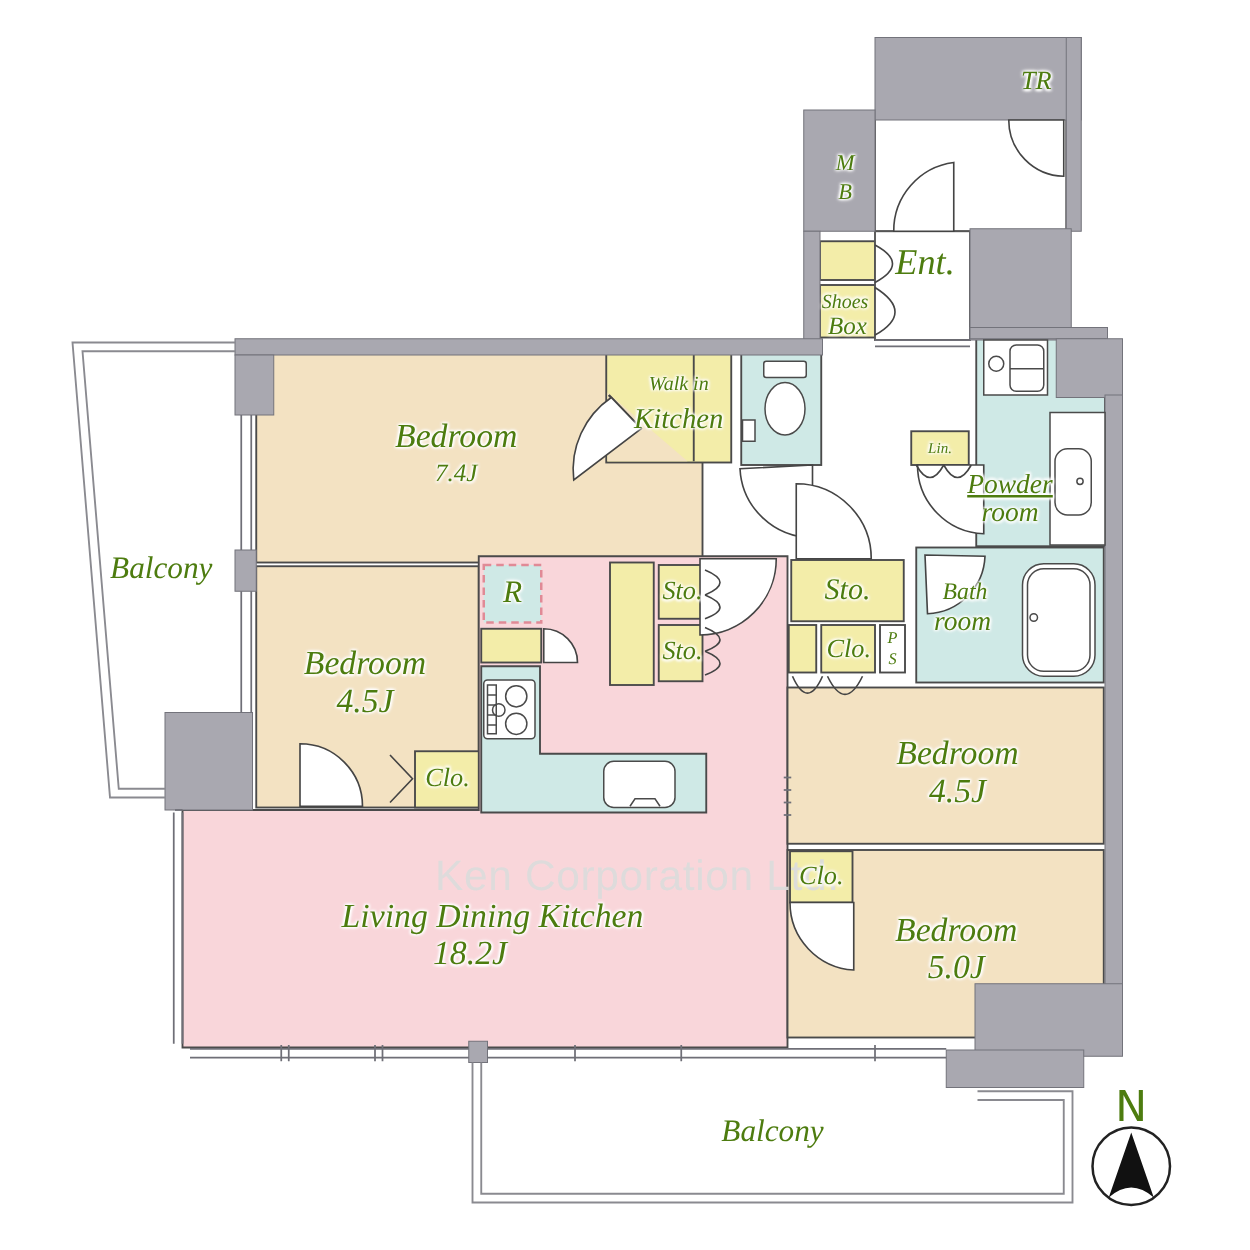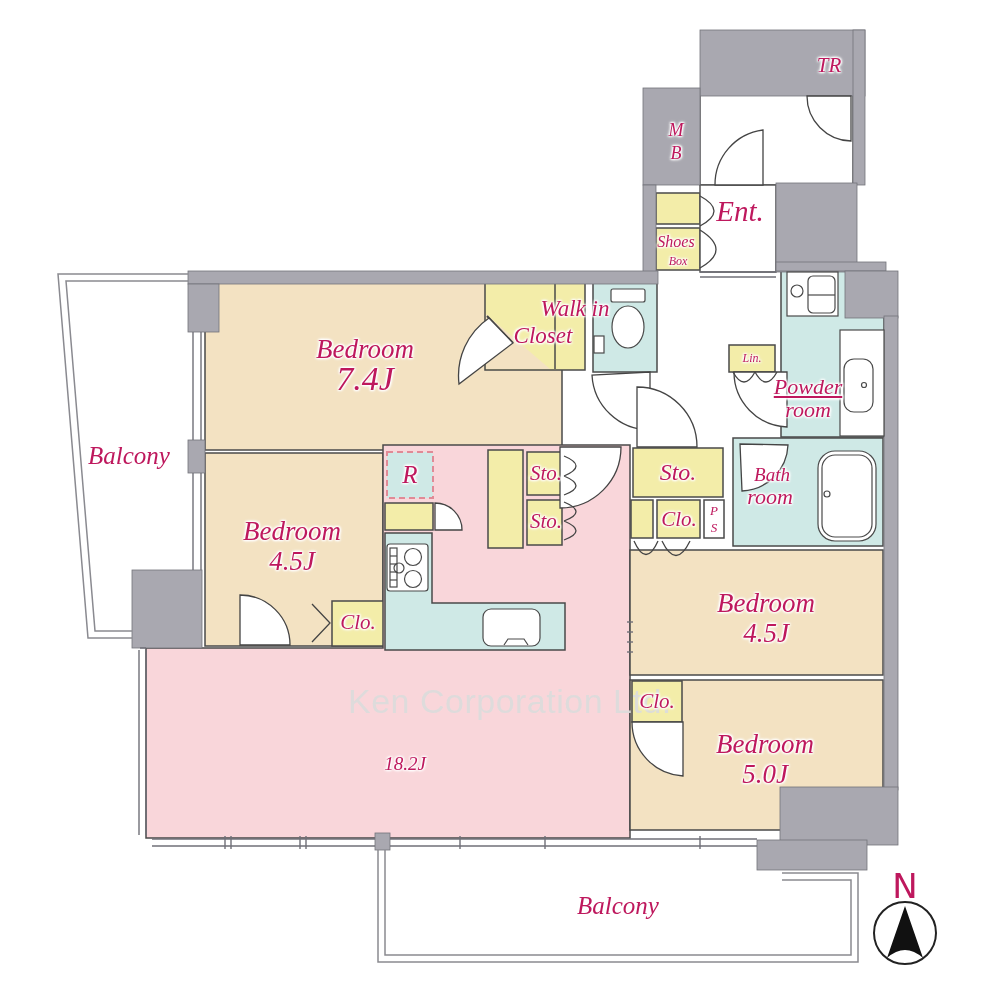--- a/index.html
+++ b/index.html
@@ -1,20 +1,20 @@
 <!DOCTYPE html>
 <html><head>
 <meta charset="utf-8">
 <style>
   html,body{margin:0;padding:0;background:#fff;}
   #plan{position:relative;width:1000px;height:1000px;background:#fff;
         font-family:"Liberation Serif",serif;overflow:hidden;}
   #plan svg{position:absolute;left:0;top:0;z-index:2;}
   .lbl{position:absolute;transform:translate(-50%,-50%);font-style:italic;
-       color:#be185d;white-space:nowrap;line-height:1;z-index:6;
+       color:#4d7c0f;white-space:nowrap;line-height:1;z-index:6;
        text-shadow:-1px -1px 2px #fff,1px -1px 2px #fff,-1px 1px 2px #fff,
                    1px 1px 2px #fff,0 0 4px #fff;}
   .wm{position:absolute;left:348px;top:682px;z-index:5;
       font-family:"Liberation Sans",sans-serif;font-style:normal;
       font-size:34px;color:#dcdcdc;letter-spacing:.5px;opacity:.92;}
   .north{font-family:"DejaVu Sans",sans-serif;font-style:normal;
          font-size:34px;text-shadow:none;}
 </style>
 </head>
 <body>
@@ -171,53 +171,54 @@
     </g>
   </g>
 
   <g>
     <circle cx="905" cy="933" r="31" fill="#fff" stroke="#222" stroke-width="2"></circle>
     <path d="M905,906 L923,958 Q905,942 887,958 Z" fill="#111"></path>
   </g>
 </svg>
 
   <div class="lbl" style="left:365px;top:349px;font-size:27px;">Bedroom</div>
-  <div class="lbl" style="left:365px;top:379px;font-size:34px;">7.4J</div>
+  <div class="lbl" style="left:365px;top:379px;font-size:20px;">7.4J</div>
 
   <div class="lbl" style="left:292px;top:531px;font-size:27px;">Bedroom</div>
   <div class="lbl" style="left:292px;top:561px;font-size:27px;">4.5J</div>
 
   <div class="lbl" style="left:766px;top:603px;font-size:27px;">Bedroom</div>
   <div class="lbl" style="left:766px;top:633px;font-size:27px;">4.5J</div>
 
   <div class="lbl" style="left:765px;top:744px;font-size:27px;">Bedroom</div>
   <div class="lbl" style="left:765px;top:774px;font-size:27px;">5.0J</div>
 
-  <div class="lbl" style="left:405px;top:763px;font-size:19px;">18.2J</div>
-
-  <div class="lbl" style="left:543px;top:308px;font-size:23px;margin-left:32px;">Walk in</div>
-  <div class="lbl" style="left:543px;top:335px;font-size:23px;">Closet</div>
+  <div class="lbl" style="left:394px;top:733px;font-size:27px;">Living Dining Kitchen</div>
+  <div class="lbl" style="left:376px;top:763px;font-size:27px;">18.2J</div>
+
+  <div class="lbl" style="left:543px;top:308px;font-size:16px;">Walk in</div>
+  <div class="lbl" style="left:543px;top:335px;font-size:23px;">Kitchen</div>
 
   <div class="lbl" style="left:808px;top:387px;font-size:22px;text-decoration:underline;">Powder</div>
   <div class="lbl" style="left:808px;top:410px;font-size:22px;">room</div>
 
   <div class="lbl" style="left:772px;top:474px;font-size:19px;">Bath</div>
   <div class="lbl" style="left:770px;top:497px;font-size:22px;">room</div>
 
   <div class="lbl" style="left:129px;top:455px;font-size:25px;">Balcony</div>
   <div class="lbl" style="left:618px;top:905px;font-size:25px;">Balcony</div>
 
   <div class="lbl" style="left:740px;top:211px;font-size:29px;">Ent.</div>
   <div class="lbl" style="left:829px;top:65px;font-size:21px;">TR</div>
 
   <div class="lbl" style="left:676px;top:130px;font-size:18px;">M</div>
   <div class="lbl" style="left:676px;top:153px;font-size:18px;">B</div>
 
   <div class="lbl" style="left:676px;top:242px;font-size:16px;">Shoes</div>
-  <div class="lbl" style="left:678px;top:261px;font-size:12px;">Box</div>
+  <div class="lbl" style="left:678px;top:261px;font-size:20px;">Box</div>
 
   <div class="lbl" style="left:752px;top:358px;font-size:12px;">Lin.</div>
   <div class="lbl" style="left:410px;top:474px;font-size:25px;">R</div>
 
   <div class="lbl" style="left:714px;top:510px;font-size:13px;">P</div>
   <div class="lbl" style="left:714px;top:527px;font-size:13px;">S</div>
 
   <div class="lbl" style="left:546px;top:473px;font-size:21px;">Sto.</div>
   <div class="lbl" style="left:546px;top:521px;font-size:21px;">Sto.</div>
   <div class="lbl" style="left:678px;top:472px;font-size:24px;">Sto.</div>

